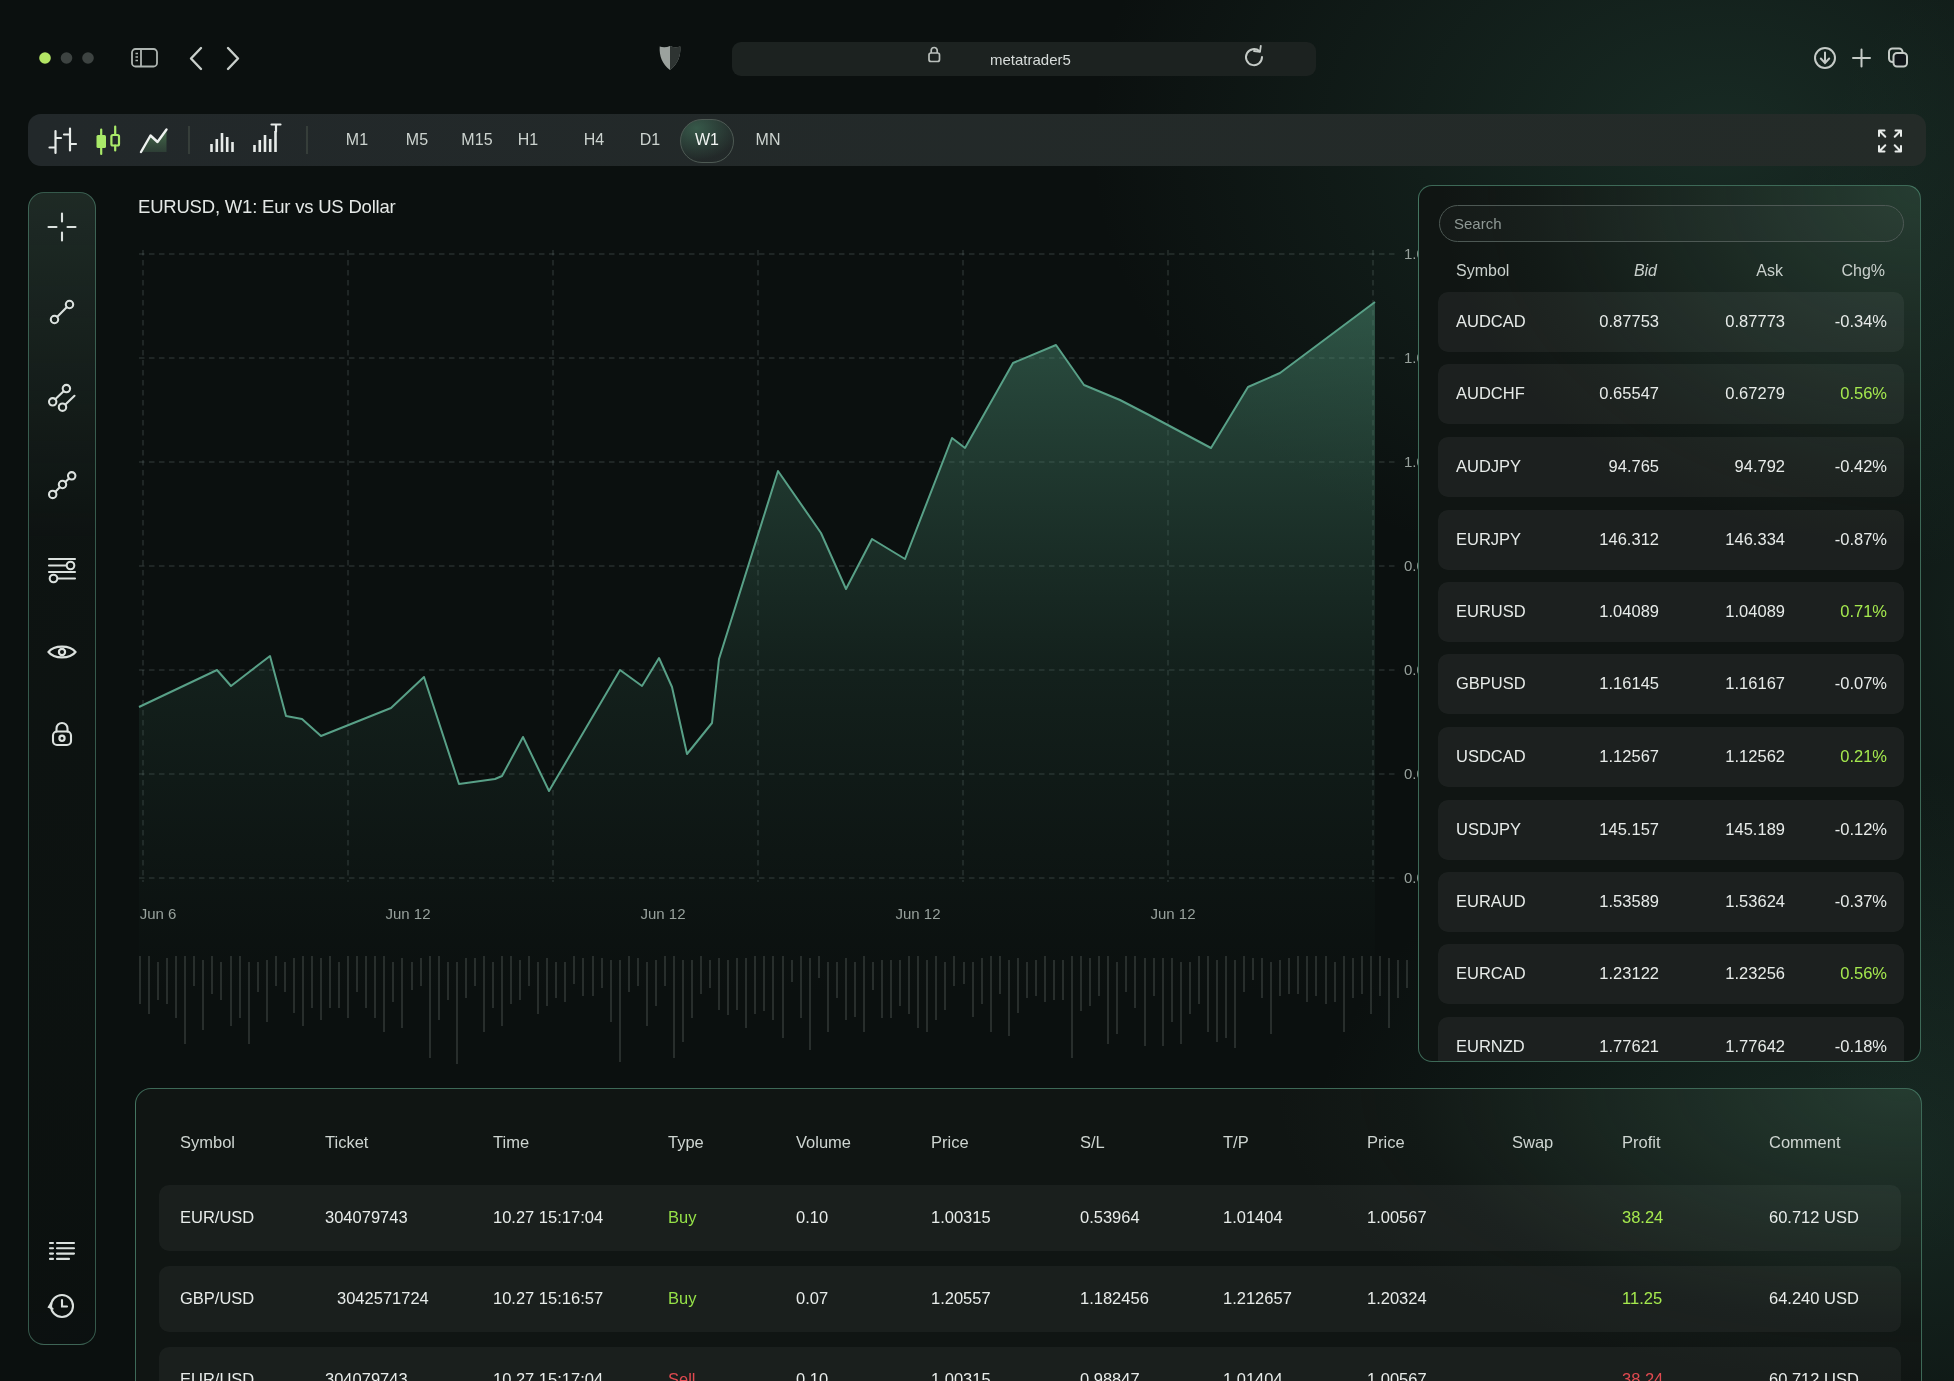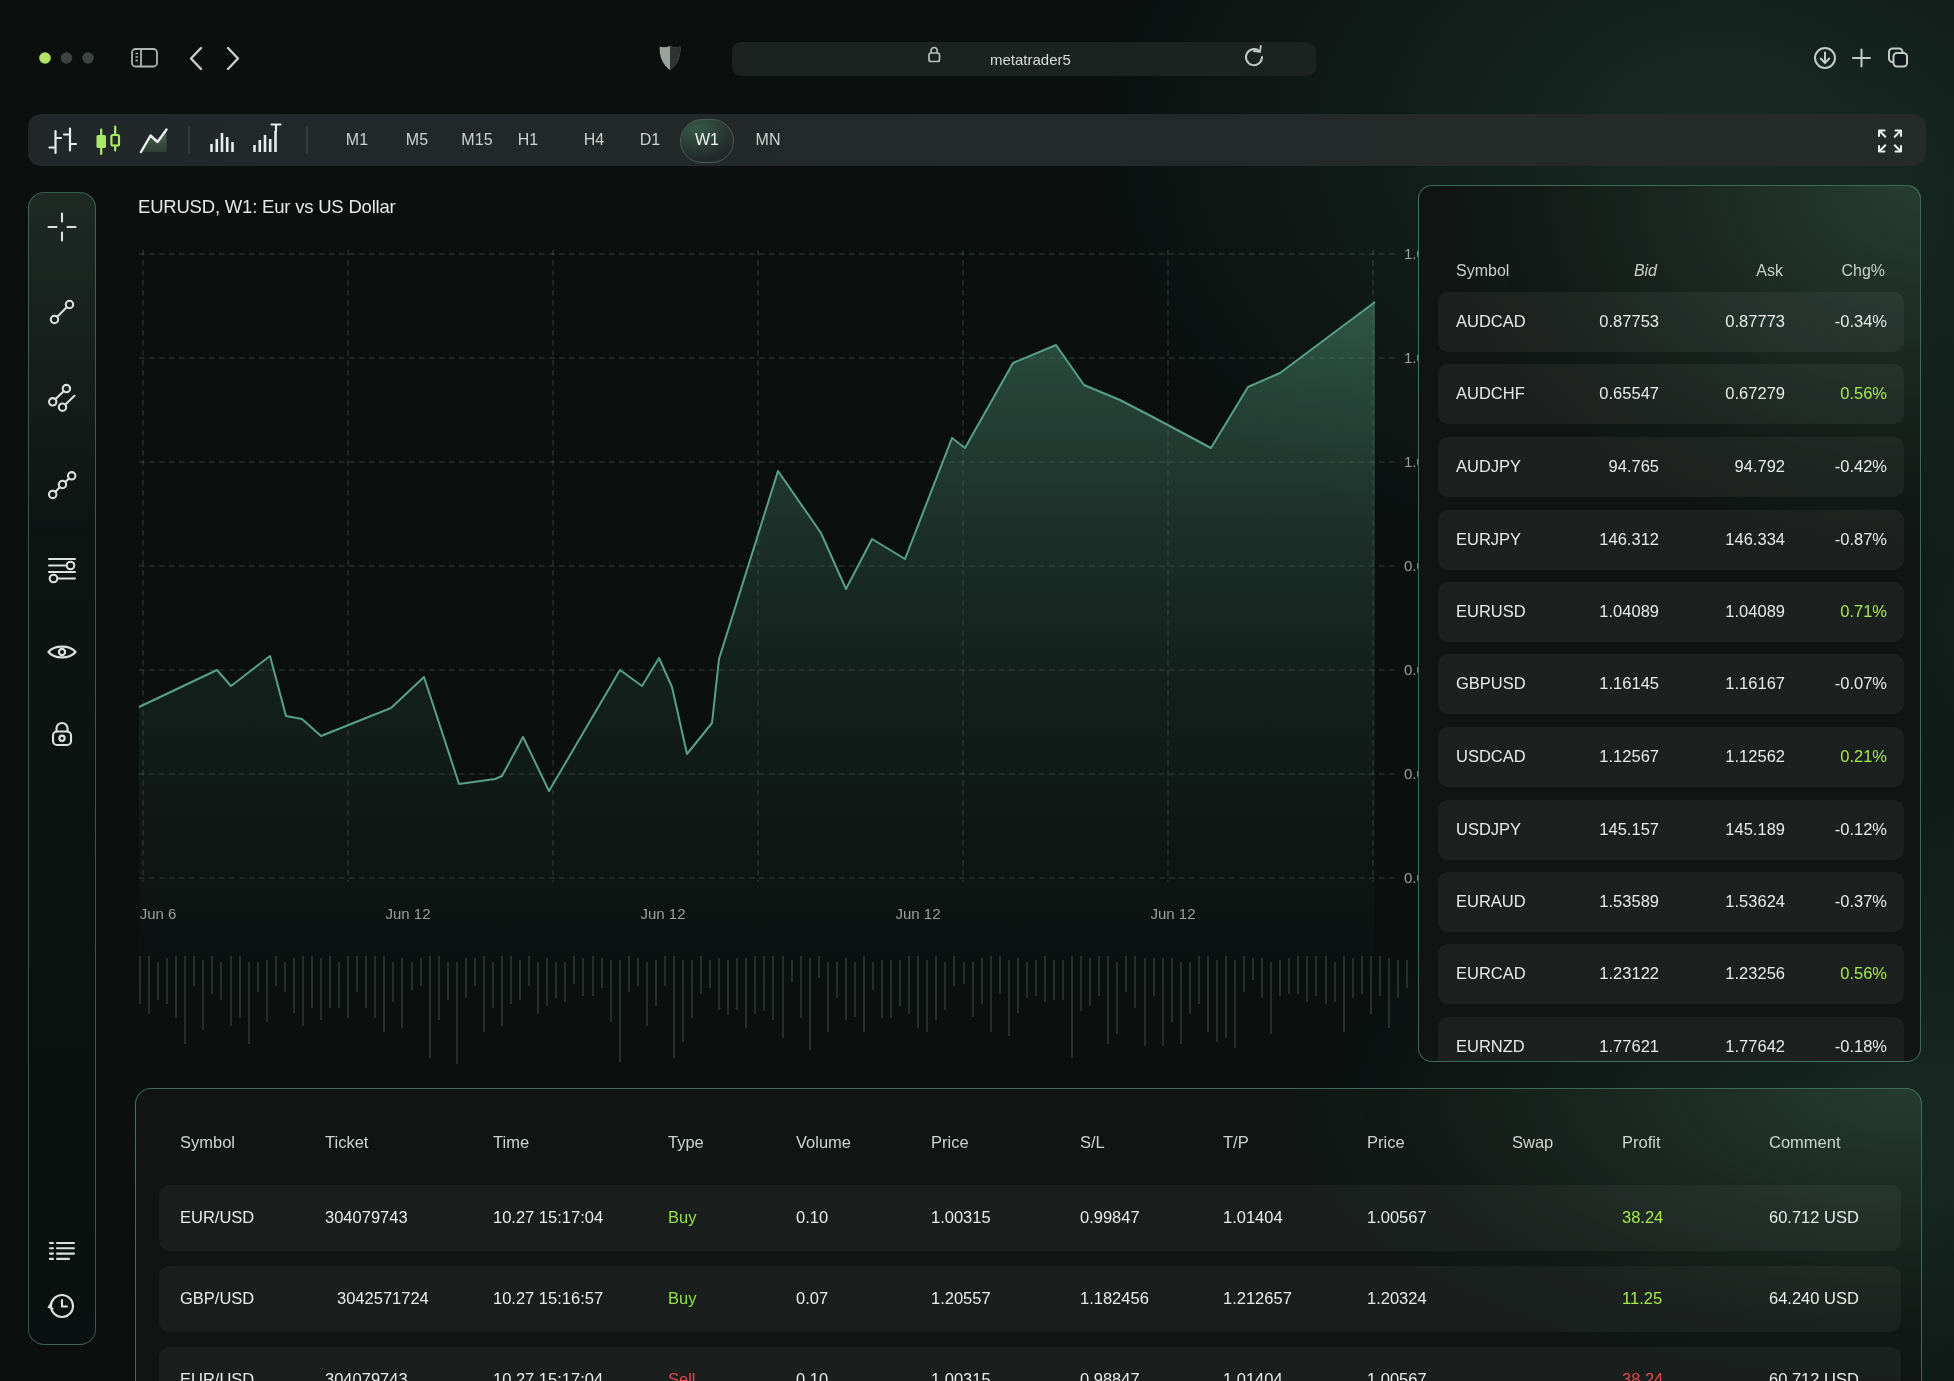--- a/index.html
+++ b/index.html
@@ -375,20 +375,23 @@
 
 <path d="M22 1063 h3 M29 1063 h17 M22 1068.3 h3 M29 1068.3 h17 M22 1073.6 h3 M29 1073.6 h17 M22 1078.9 h3 M29 1078.9 h12"></path>
 
 <circle cx="34" cy="1126" r="11"></circle>
 <path d="M34 1120 v6.5 h5"></path>
 <path d="M23.2 1123 l-2.5 4 l4 1.8" stroke-width="1.8"></path>
 </g>
 </svg>
 
 <div class="mwpanel">
+<div class="search">
+      <span>Search</span>
+    </div>
 <div class="mwhead">
       <span class="h1">Symbol</span>
       <span class="h2">Bid</span>
       <span class="h3">Ask</span>
       <span class="h4">Chg%</span>
     </div>
 <div class="mwrow" style="top:106px">
 <span class="mwsym">AUDCAD</span>
 <span class="mwv" style="right:245px">0.87753</span>
 <span class="mwv" style="right:119px">0.87773</span>
@@ -470,21 +473,21 @@
     <span class="bth" style="left:1376px">Swap</span>
     <span class="bth" style="left:1486px">Profit</span>
     <span class="bth" style="left:1633px">Comment</span>
 <div class="btrow" style="top:96px">
       <span class="btv" style="left:21px">EUR/USD</span>
       <span class="btv" style="left:166px">304079743</span>
       <span class="btv" style="left:334px">10.27 15:17:04</span>
       <span class="btv buy" style="left:509px">Buy</span>
       <span class="btv" style="left:637px">0.10</span>
       <span class="btv" style="left:772px">1.00315</span>
-      <span class="btv" style="left:921px">0.99847</span>
+      <span class="btv" style="left:921px">0.53964</span>
       <span class="btv" style="left:1064px">1.01404</span>
       <span class="btv" style="left:1208px">1.00567</span>
       <span class="btv pos" style="left:1463px">38.24</span>
       <span class="btv" style="left:1610px">60.712 USD</span>
     </div>
 <div class="btrow" style="top:177px">
       <span class="btv" style="left:21px">GBP/USD</span>
       <span class="btv" style="left:178px">3042571724</span>
       <span class="btv" style="left:334px">10.27 15:16:57</span>
       <span class="btv buy" style="left:509px">Buy</span>

